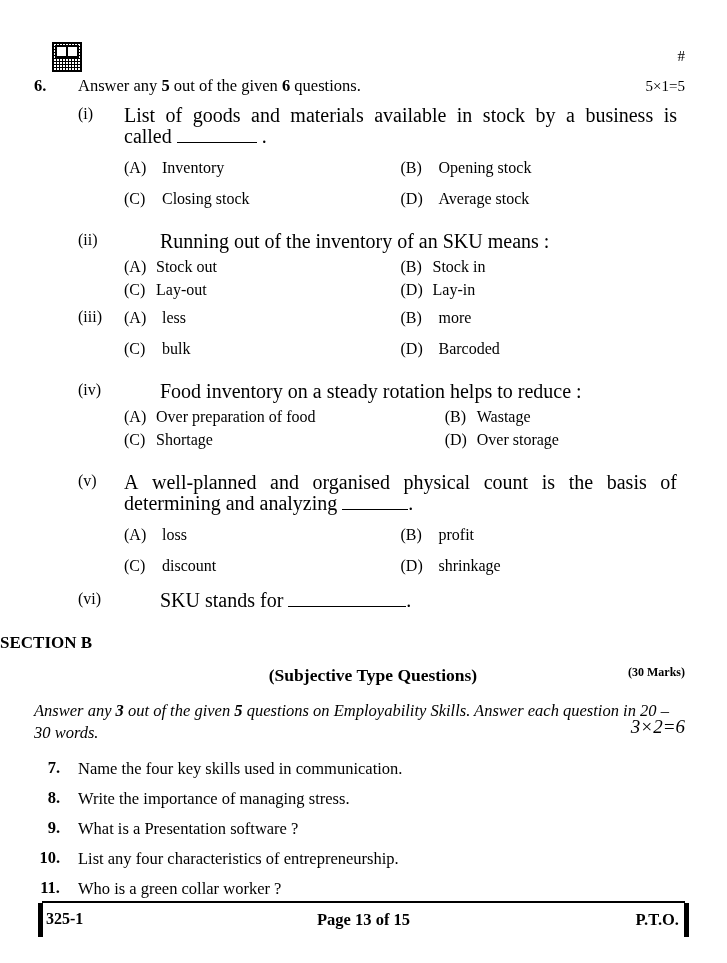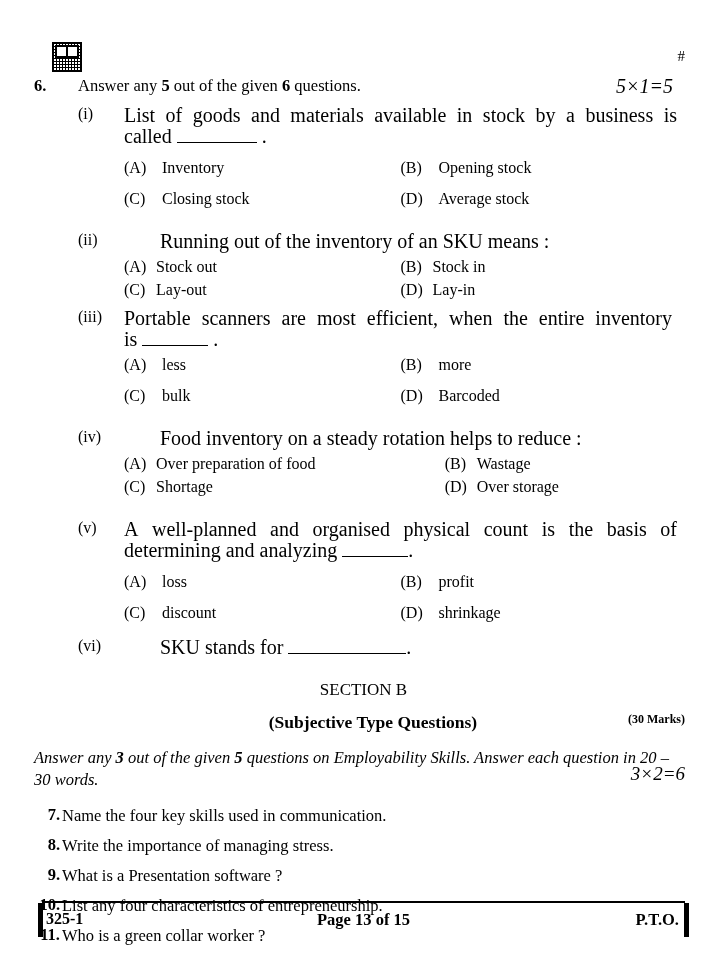--- a/index.html
+++ b/index.html
@@ -93,24 +93,23 @@
     font-size: 16.5px;
   }
   .q-head-text {
     display: inline-block;
     margin-left: 44px;
     font-size: 16.5px;
   }
   .q-head-text b { font-weight: bold; }
   .marks-right {
     position: absolute;
-    right: 12px;
-    top: 0;
-    font-style: italic;
-    font-size: 20px;
+    right: 0;
+    top: 0;
+    font-size: 15px;
   }
 
   .mcq {
     position: relative;
     margin-left: 44px;
     margin-top: 9px;
   }
   .mcq-label {
     position: absolute;
     left: 0;
@@ -150,22 +149,21 @@
   }
   .opt .txt { flex: 1 1 auto; }
   .opt-wide .tag { width: 38px; flex: 0 0 38px; }
 
   .blank-s { display: inline-block; border-bottom: 1px solid #000; width: 80px; }
   .blank-m { display: inline-block; border-bottom: 1px solid #000; width: 66px; }
   .blank-l { display: inline-block; border-bottom: 1px solid #000; width: 118px; }
 
   
   .section-title {
-    text-align: center;
-    font-weight: normal;
+    font-weight: bold;
     font-size: 17px;
     margin-top: 22px;
   }
   .subj-row {
     position: relative;
     margin-top: 12px;
     height: 24px;
     padding-left: 19px;
   }
   .subj-title {
@@ -206,21 +204,21 @@
   .numbered .n {
     position: absolute;
     left: 26px;
     top: 0;
     width: 34px;
     text-align: right;
     font-weight: bold;
     font-size: 16.5px;
   }
   .numbered .t {
-    margin-left: 28px;
+    margin-left: 44px;
     font-size: 16.5px;
     line-height: 21px;
   }
 
   
   .footer {
     position: absolute;
     left: 42px;
     right: 42px;
     bottom: 24px;
@@ -350,21 +348,20 @@
                 <span class="txt">Lay-in</span>
               </div>
             </div>
           </div>
         </div>
       </div>
 
       <div class="mcq" style="margin-top:8px;">
         <div class="mcq-label">(iii)</div>
         <div class="mcq-body">
-          <div class="stem">Portable&nbsp; scanners&nbsp; are&nbsp; most&nbsp; efficient,&nbsp; when&nbsp; the&nbsp; entire&nbsp; inventory&nbsp; is <span class="blank-m"></span> .</div>
           <div class="opts">
             <div class="opt-row">
               <div class="opt half opt-wide">
                 <span class="tag">(A)</span>
                 <span class="txt">less</span>
               </div>
               <div class="opt half opt-wide">
                 <span class="tag">(B)</span>
                 <span class="txt">more</span>
               </div>

